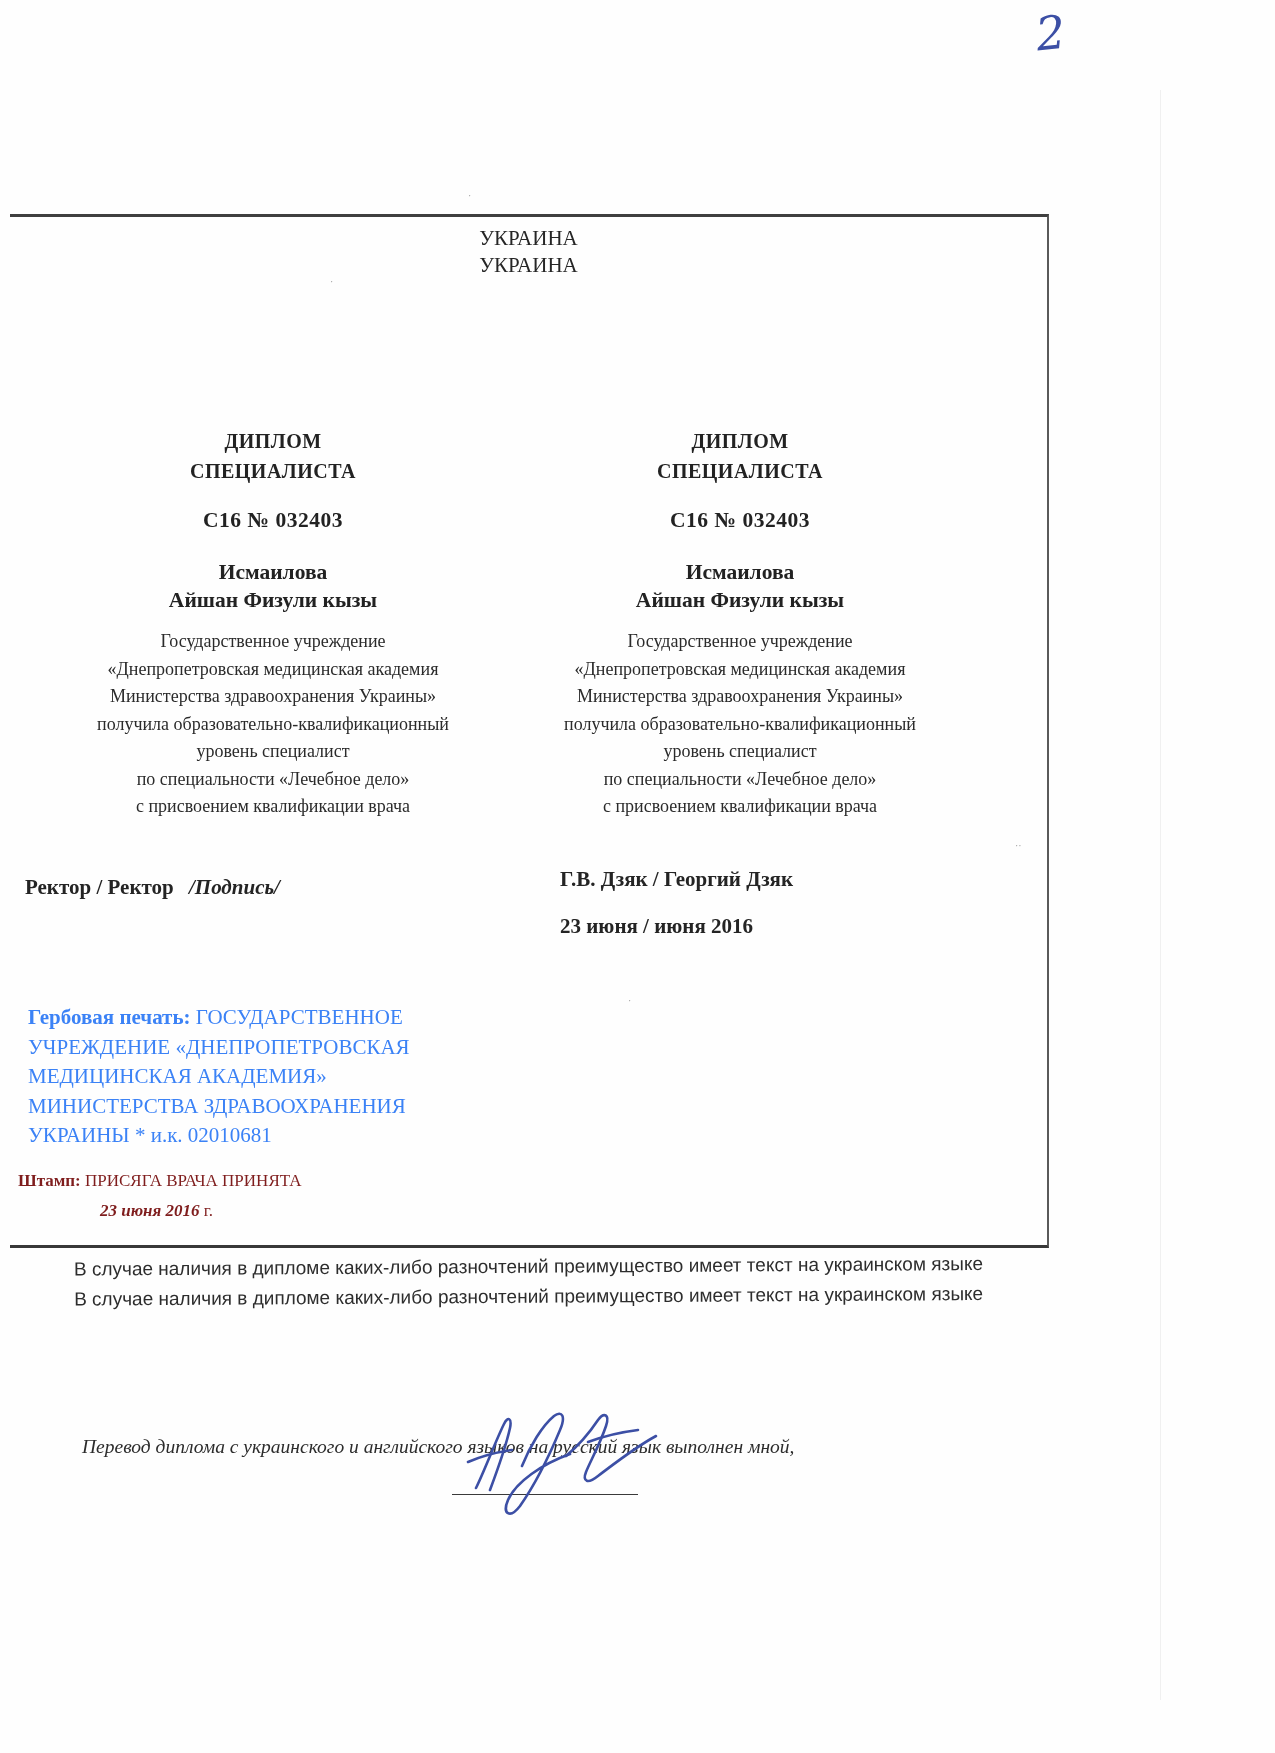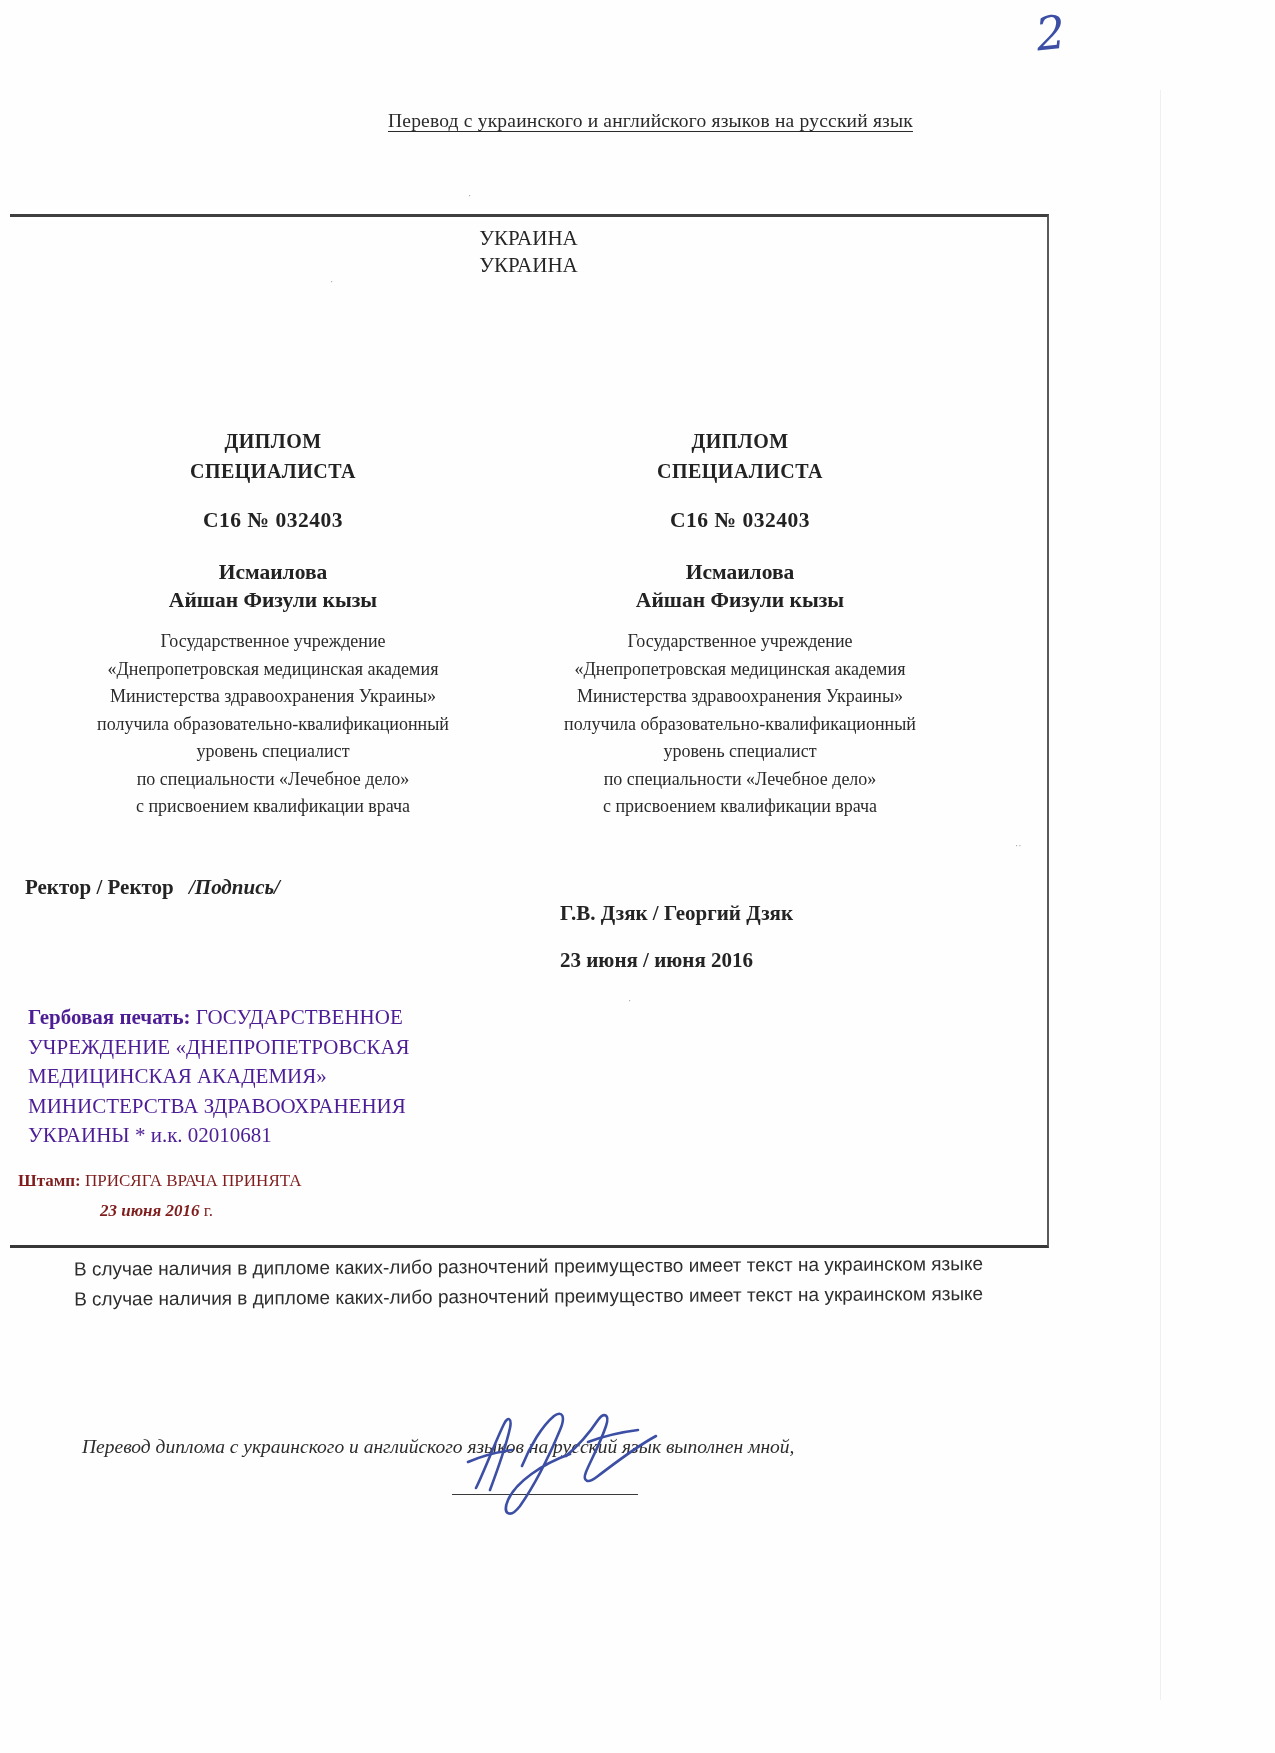--- a/index.html
+++ b/index.html
@@ -32,24 +32,24 @@
   .col { position:absolute; top:209px; text-align:center; color:#222; }
   .col-left  { left:32px;  width:462px; }
   .col-right { left:494px; width:472px; }
   .col .title  { font-weight:bold; font-size:20px; line-height:30px; letter-spacing:0.5px; }
   .col .number { font-weight:bold; font-size:21.5px; margin-top:22px; letter-spacing:0.5px; }
   .col .name   { font-weight:bold; font-size:21.5px; line-height:28px; margin-top:25px; }
   .col .body   { font-size:18px; line-height:27.5px; margin-top:14px; color:#2b2b2b; }
 
   .rector-left { left:15px; top:658px; font-size:21px; }
   .rector-left .note { margin-left:10px; }
-  .rector-right { left:550px; top:650px; font-size:21px;margin-top:34px; }
+  .rector-right { left:550px; top:650px; font-size:21px; }
   .rector-right .date-line { margin-top:22px; }
 
-  .seal { left:18px; top:786px; width:458px; font-size:21px; line-height:29.5px; color:#4c1d95; }
+  .seal { left:18px; top:786px; width:458px; font-size:21px; line-height:29.5px; color:#3b82f6; }
   .stamp { left:8px; top:949px; font-size:17px; line-height:30px; color:#7f1d1d; }
   .stamp .stamp-date { margin-left:82px; }
 
   .disclaimer { left:74px; top:1252px; width:830px; font-size:19px; line-height:30px;
     color:#2d2d2d; transform:rotate(-0.35deg); font-family:"Liberation Sans", sans-serif;
     font-stretch:condensed; letter-spacing:0px; }
   .disclaimer div { white-space:nowrap; }
 
   .translator { left:82px; top:1430px; font-size:19.5px; line-height:33px;
     font-style:italic; color:#2c2c2c; }
@@ -59,21 +59,20 @@
   .scan-line { left:1160px; top:90px; width:1px; height:1610px; background:rgba(60,60,60,0.07); }
   .speck { position:absolute; color:#9a9a9a; font-size:10px; }
 </style>
 </head>
 <body>
 
 <div class="page">
 
   <div class="abs page-number" style="color:#3c4fa5">2</div>
 
-  <div class="abs header">Перевод с украинского и английского языков на русский язык</div>
 
   <div class="abs frame">
 
     <div class="emblem-block">
       <div>УКРАИНА</div>
       <div>УКРАИНА</div>
     </div>
 
     <div class="col col-left">
       <div class="title">

